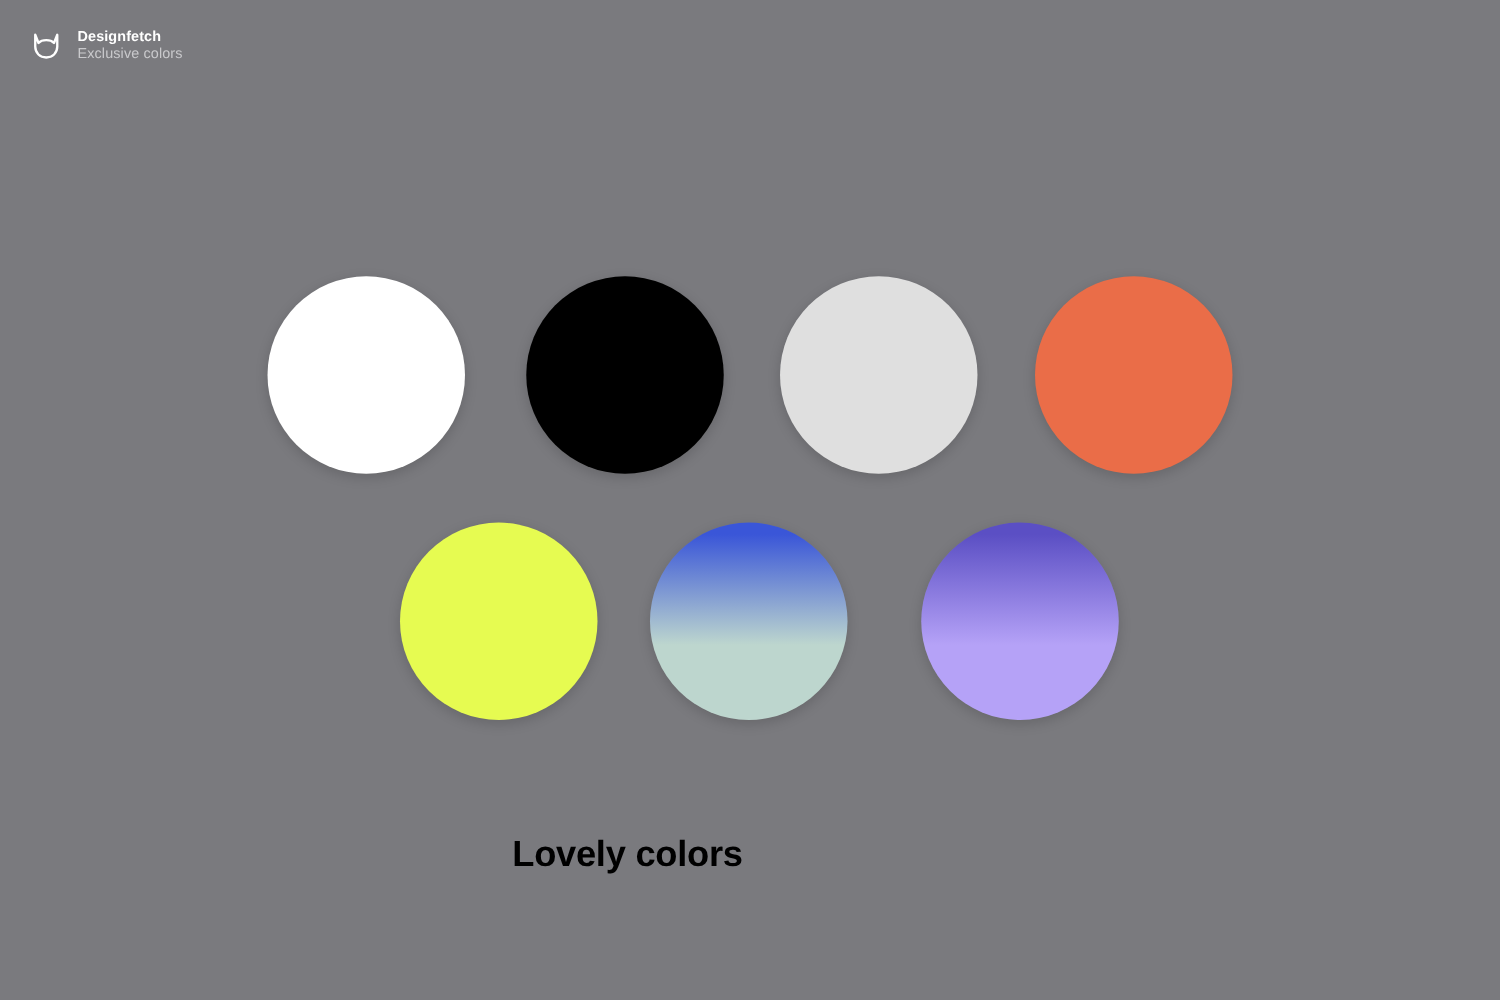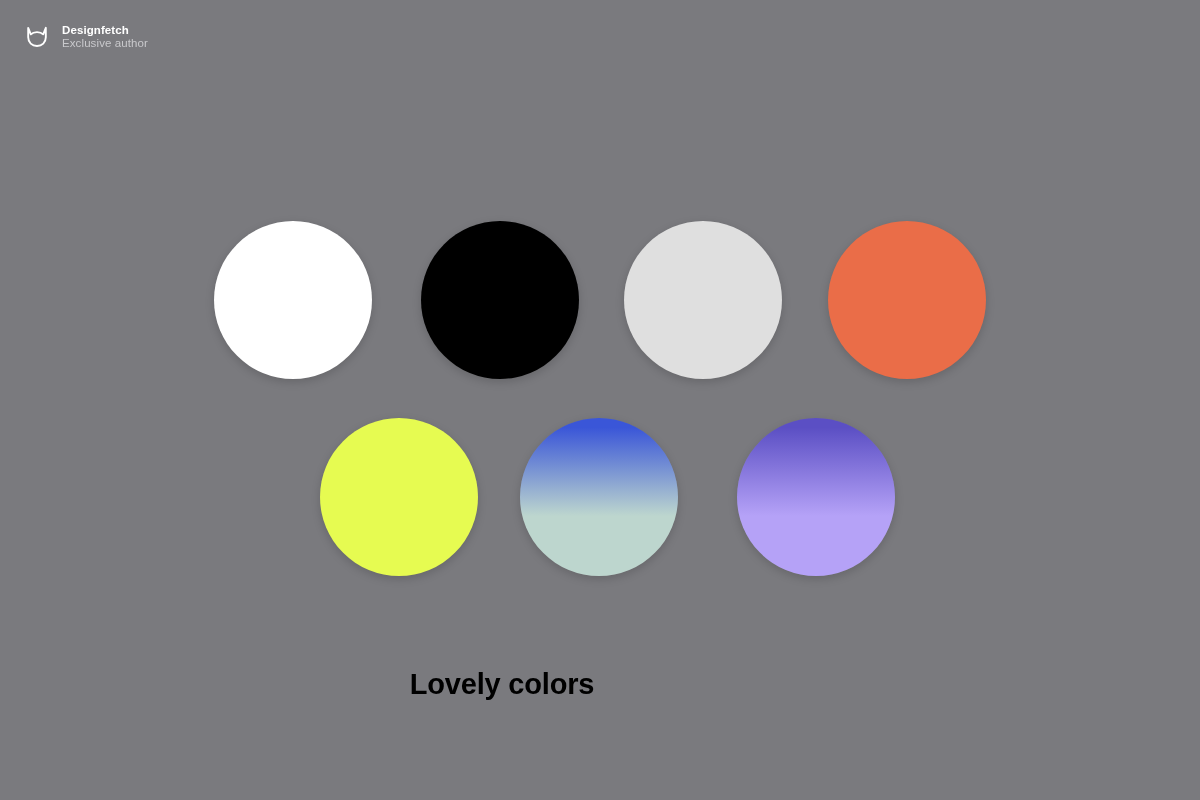--- a/index.html
+++ b/index.html
@@ -92,21 +92,21 @@
 <div class="canvas" style="background: rgb(122, 122, 126);">
 
   <div class="brand">
     <span class="brand-logo-wrap">
       <svg class="brand-logo" viewBox="0 0 32 32" fill="none" aria-hidden="true">
         <path d="M6.6 6.2 L9.4 13.2 C10.8 11.7 13.0 10.8 16.0 10.8 C19.0 10.8 21.2 11.7 22.6 13.2 L25.4 6.2 L25.4 16.3 C25.4 21.9 21.3 25.6 16.0 25.6 C10.7 25.6 6.6 21.9 6.6 16.3 Z" stroke="#ffffff" stroke-width="2" stroke-linejoin="round" stroke-linecap="round"></path>
       </svg>
     </span>
     <span class="brand-text">
       <span class="brand-name">Designfetch</span>
-      <span class="brand-sub">Exclusive author</span>
+      <span class="brand-sub">Exclusive colors</span>
     </span>
   </div>
 
   <div class="swatch-board">
       <div class="swatch" style="left: 214px; top: 221px; width: 158px; height: 158px; background: rgb(255, 255, 255);"></div>
       <div class="swatch" style="left: 421px; top: 221px; width: 158px; height: 158px; background: rgb(0, 0, 0);"></div>
       <div class="swatch" style="left: 624px; top: 221px; width: 158px; height: 158px; background: rgb(223, 223, 223);"></div>
       <div class="swatch" style="left: 828px; top: 221px; width: 158px; height: 158px; background: rgb(234, 109, 72);"></div>
       <div class="swatch" style="left: 320px; top: 418px; width: 158px; height: 158px; background: rgb(230, 251, 81);"></div>
       <div class="swatch" style="left: 520px; top: 418px; width: 158px; height: 158px; background: linear-gradient(rgb(58, 86, 216) 0%, rgb(58, 86, 216) 6%, rgb(189, 214, 206) 62%, rgb(189, 214, 206) 100%);"></div>

